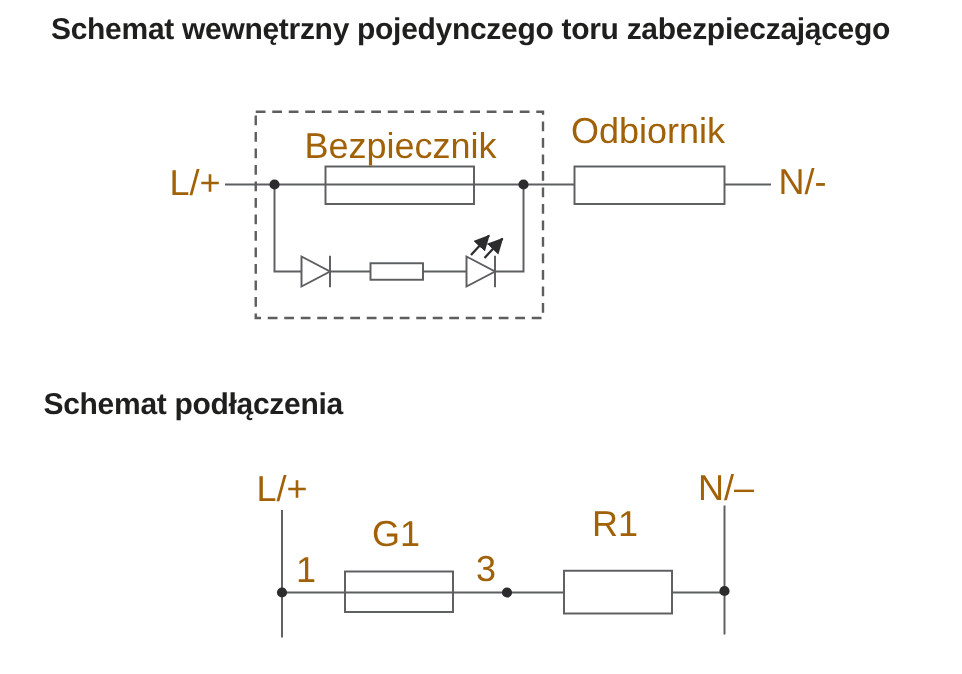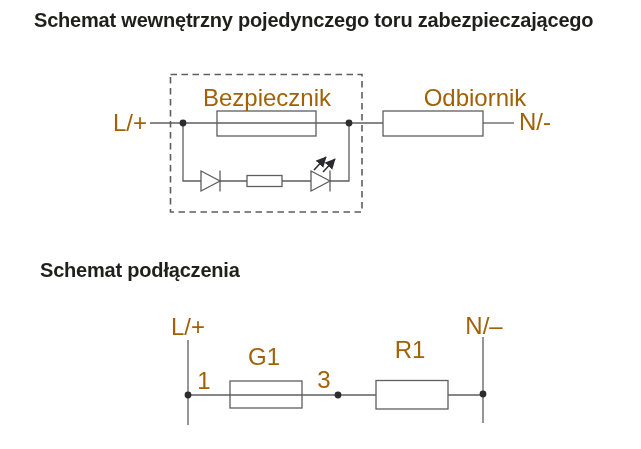--- a/index.html
+++ b/index.html
@@ -94,25 +94,25 @@
       <rect class="box" x="376" y="380.5" width="72" height="28.5"></rect>
 
       <circle class="dot" cx="188" cy="395" r="3.4"></circle>
       <circle class="dot" cx="338" cy="395" r="3.4"></circle>
       <circle class="dot" cx="483" cy="394" r="3.4"></circle>
     </g>
   </svg>
 
   <div class="title" style="left:34px; top:9px;">Schemat wewnętrzny pojedynczego toru zabezpieczającego</div>
 
-  <div class="title" style="left:40px; top:259px;">Schemat podłączenia</div>
+  <div class="title" style="left:29px; top:259px;">Schemat podłączenia</div>
 
   <div class="lbl" style="left:130px; top:123px;">L/+</div>
   <div class="lbl" style="left:267px; top:98px;">Bezpiecznik</div>
-  <div class="lbl" style="left:432px; top:98px;margin-left:43px;">Odbiornik</div>
+  <div class="lbl" style="left:432px; top:88px;">Odbiornik</div>
   <div class="lbl" style="left:535px; top:122px;">N/-</div>
 
   <div class="lbl" style="left:188px; top:327px;">L/+</div>
   <div class="lbl" style="left:204px; top:381px;">1</div>
   <div class="lbl" style="left:264px; top:357px;">G1</div>
   <div class="lbl" style="left:324px; top:380px;">3</div>
   <div class="lbl" style="left:410px; top:350px;">R1</div>
   <div class="lbl" style="left:484px; top:326px;">N/–</div>
 
 </div>

